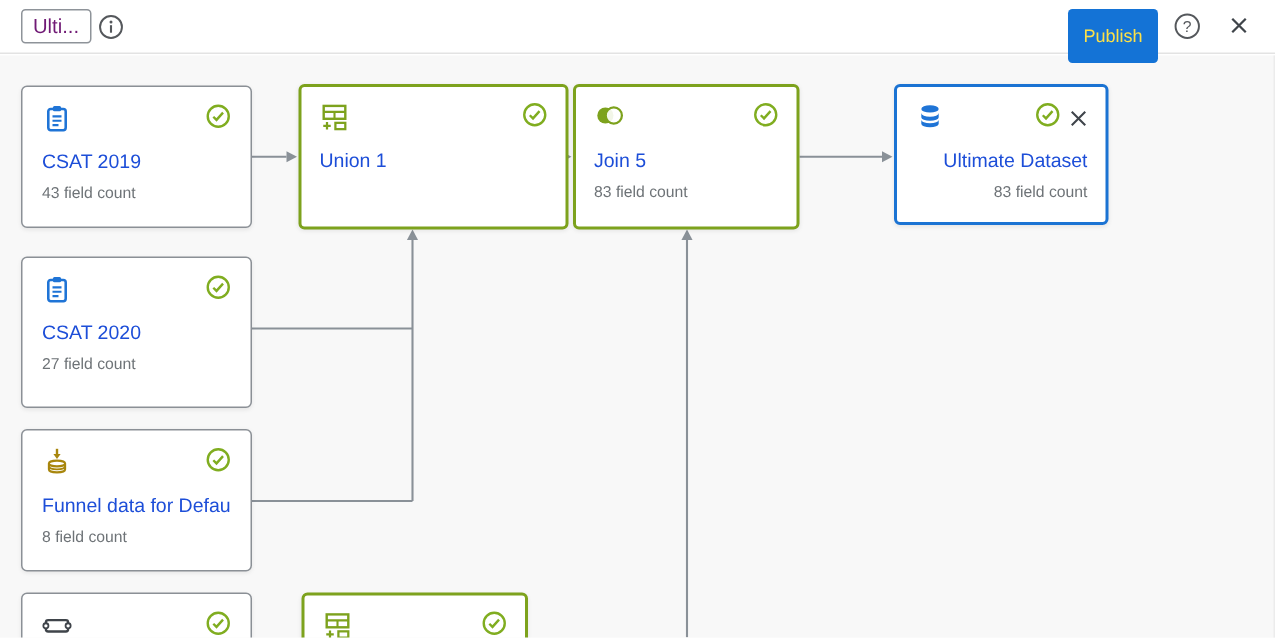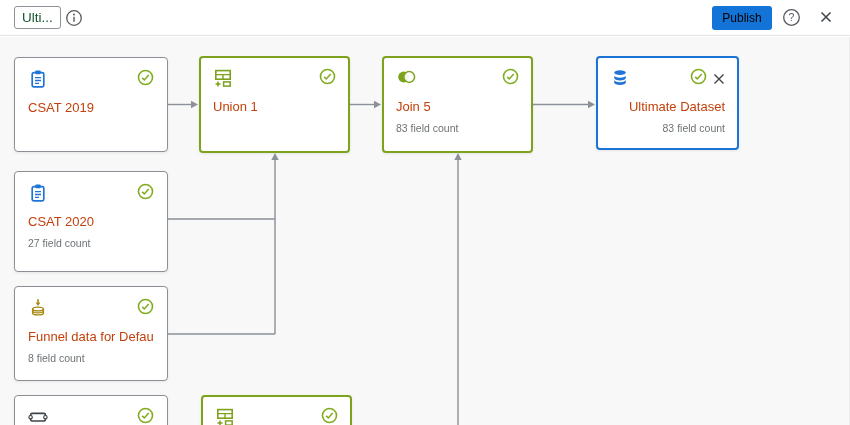--- a/index.html
+++ b/index.html
@@ -9,45 +9,45 @@
     font-family:"Liberation Sans", sans-serif; background:#ffffff;
   }
   
   .header {
     position:absolute; top:0; left:0; width:850px; height:36px;
     background:#ffffff; border-bottom:1px solid #e3e3e3; z-index:5;
   }
   .title-box {
     position:absolute; left:14px; top:6px; height:23px; min-width:44px;
     padding:0 7px; border:1px solid #8e9399; border-radius:3px;
-    display:flex; align-items:center; font-size:13.5px; color:#14532d;
+    display:flex; align-items:center; font-size:13.5px; color:#701a75;
     background:#fff; cursor:text;
   }
   .hdr-icon-btn { position:absolute; background:none; border:none; padding:0; cursor:pointer; line-height:0; }
   .publish-btn {
-    position:absolute; left:712px; top:6px; width:60px; height:24px;
-    background:#1473d6; color:#000000; font-size:12px; border:none;
+    position:absolute; left:712px; top:6px; width:60px; height:36px;
+    background:#1473d6; color:#fde047; font-size:12px; border:none;
     border-radius:3px; cursor:pointer; font-family:inherit;
   }
   
   .canvas {
     position:absolute; top:37px; left:0; width:850px; height:388px;
     background:#f8f8f8; overflow:hidden; border-right:1px solid #ececec;
   }
   .edges { position:absolute; top:0; left:0; width:850px; height:388px; }
   .node {
     position:absolute; background:#ffffff; border:1px solid #8b9096;
     border-radius:4px; box-shadow:0 1px 3px rgba(0,0,0,0.08);
     padding:11px 13px; cursor:pointer;
   }
   .node.green { border:2px solid #7da21d; padding:10px 12px; }
   .node.blue  { border:2px solid #1b73d3; padding:10px 12px;text-align:right; }
   .node-head { display:flex; justify-content:space-between; align-items:flex-start; height:22px; margin-bottom:9px; }
   .badges { display:flex; align-items:center; gap:6px; }
-  .node-title { font-size:13px; color:#c2410c; margin-bottom:8px; white-space:nowrap; overflow:hidden; }
+  .node-title { font-size:13px; color:#1d4ed8; margin-bottom:8px; white-space:nowrap; overflow:hidden; }
   .node-sub   { font-size:10.5px; color:#6e7377; white-space:nowrap; }
   .remove-btn { background:none; border:none; padding:0; line-height:0; cursor:pointer; }
 </style>
 </head>
 <body>
 
 <div class="header">
   <div class="title-box">
       <span>Ulti...</span>
     </div>
@@ -108,23 +108,24 @@
       <span class="badges">
           <span>
         <svg width="17" height="17" viewBox="0 0 16 16">
               <circle cx="8" cy="8" r="6.6" fill="none" stroke="#80ad20" stroke-width="1.5"></circle>
               <path d="M4.9 8.3 l2 2 l4.1 -4.6" fill="none" stroke="#80ad20" stroke-width="1.5"></path>
             </svg>
       </span>
         </span>
     </div>
     <div class="node-title">CSAT 2019</div>
-  </div>
-
-  <div class="node green" style="left:199px; top:19px; width:151px; height:97px;">
+    <div class="node-sub">43 field count</div>
+  </div>
+
+  <div class="node green" style="left:199px; top:19px; width:180px; height:97px;">
     <div class="node-head">
       <span>
         <svg width="20" height="20" viewBox="0 0 20 20">
           <rect x="2.8" y="2.6" width="14.4" height="8.6" fill="none" stroke="#7da21d" stroke-width="1.6"></rect>
           <path d="M2.8 6.6 h14.4 M10 6.6 v4.6" stroke="#7da21d" stroke-width="1.4" fill="none"></path>
           <path d="M5 13.4 v5 M2.5 15.9 h5" stroke="#7da21d" stroke-width="1.5" fill="none"></path>
           <rect x="10.6" y="13.9" width="6.6" height="4.2" fill="none" stroke="#7da21d" stroke-width="1.5"></rect>
         </svg>
       </span>
       <span class="badges">

